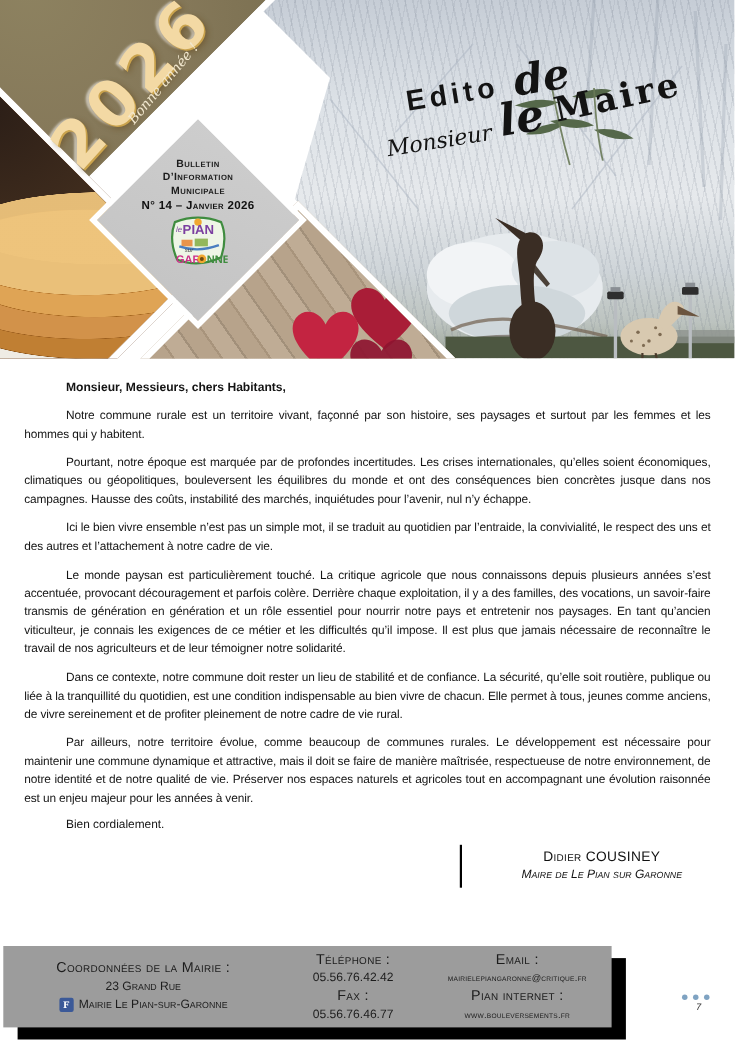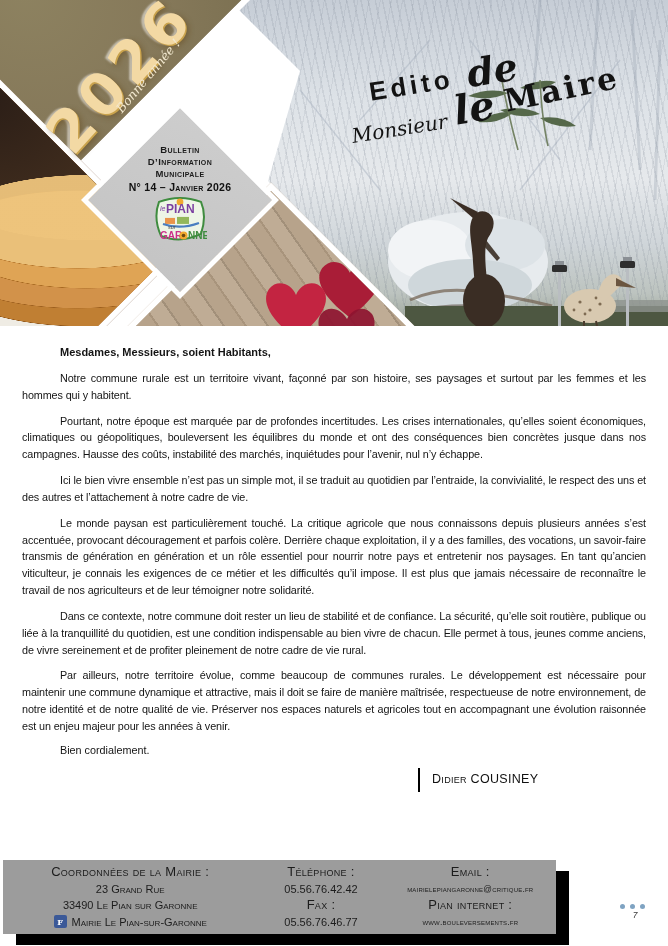--- a/index.html
+++ b/index.html
@@ -67,21 +67,21 @@
   .edito-word-maire{font-family:"DejaVu Serif",serif;font-weight:700;font-size:31px;letter-spacing:3px;
     display:inline-block;transform:translateY(-10px) rotate(-3deg);margin-left:6px;}
 
   
   .letter{position:absolute;left:0;top:330px;width:668px;padding:0;}
   .letter-inner{padding:16px 22px 0 22px;}
   .salutation{font-weight:700;font-size:11px;text-indent:38px;margin:0 0 12px 0;}
   .letter p.par{margin:0 0 9px 0;font-size:10.8px;line-height:1.56;text-align:justify;text-indent:38px;letter-spacing:-.1px;}
   .closing{margin:8px 0 12px 0;font-size:10.8px;text-indent:38px;}
 
-  .signature{margin:10px 0 12px 396px;width:230px;border-left:2.5px solid #000;padding:4px 0 6px 12px;}
+  .signature{margin:10px 0 12px 396px;width:230px;border-left:2.5px solid #000;padding:4px 0 6px 12px;text-align:center;}
   .sig-name{font-variant:small-caps;font-size:12.5px;letter-spacing:.3px;color:#111;}
   .sig-title{font-variant:small-caps;font-style:italic;font-size:11px;color:#111;margin-top:3px;}
 
   
   .footer{position:absolute;left:3px;top:860px;width:553px;height:74px;background:#9c9c9c;
     box-shadow:13px 11px 0 #000;display:flex;align-items:center;z-index:6;}
   .fcol{display:flex;flex-direction:column;justify-content:center;text-align:center;
     font-variant:small-caps;color:#1c1c1c;line-height:16.5px;}
   .fcol1{width:46%;}
   .fcol2{width:23%;}
@@ -229,40 +229,40 @@
       <div class="edito-row2">
         <span class="edito-word-monsieur">Monsieur</span>
         <span class="edito-word-le">le</span>
         <span class="edito-word-maire">Maire</span>
       </div>
     </div>
   </header>
 
   <main class="letter">
     <div class="letter-inner">
-      <p class="salutation">Mesdames, Messieurs, soient Habitants,</p>
+      <p class="salutation">Monsieur, Messieurs, chers Habitants,</p>
       <p class="par">Notre commune rurale est un territoire vivant, façonné par son histoire, ses paysages et surtout par les femmes et les hommes qui y habitent.</p>
       <p class="par">Pourtant, notre époque est marquée par de profondes incertitudes. Les crises internationales, qu’elles soient économiques, climatiques ou géopolitiques, bouleversent les équilibres du monde et ont des conséquences bien concrètes jusque dans nos campagnes. Hausse des coûts, instabilité des marchés, inquiétudes pour l’avenir, nul n’y échappe.</p>
       <p class="par">Ici le bien vivre ensemble n’est pas un simple mot, il se traduit au quotidien par l’entraide, la convivialité, le respect des uns et des autres et l’attachement à notre cadre de vie.</p>
       <p class="par">Le monde paysan est particulièrement touché. La critique agricole que nous connaissons depuis plusieurs années s’est accentuée, provocant découragement et parfois colère. Derrière chaque exploitation, il y a des familles, des vocations, un savoir-faire transmis de génération en génération et un rôle essentiel pour nourrir notre pays et entretenir nos paysages. En tant qu’ancien viticulteur, je connais les exigences de ce métier et les difficultés qu’il impose. Il est plus que jamais nécessaire de reconnaître le travail de nos agriculteurs et de leur témoigner notre solidarité.</p>
       <p class="par">Dans ce contexte, notre commune doit rester un lieu de stabilité et de confiance. La sécurité, qu’elle soit routière, publique ou liée à la tranquillité du quotidien, est une condition indispensable au bien vivre de chacun. Elle permet à tous, jeunes comme anciens, de vivre sereinement et de profiter pleinement de notre cadre de vie rural.</p>
       <p class="par">Par ailleurs, notre territoire évolue, comme beaucoup de communes rurales. Le développement est nécessaire pour maintenir une commune dynamique et attractive, mais il doit se faire de manière maîtrisée, respectueuse de notre environnement, de notre identité et de notre qualité de vie. Préserver nos espaces naturels et agricoles tout en accompagnant une évolution raisonnée est un enjeu majeur pour les années à venir.</p>
       <p class="closing">Bien cordialement.</p>
 
       <div class="signature">
         <div class="sig-name">Didier COUSINEY</div>
+        <div class="sig-title">Maire de Le Pian sur Garonne</div>
       </div>
     </div>
   </main>
 
   <footer class="footer">
     <div class="fcol fcol1">
       <div class="flabel">Coordonnées de la Mairie :</div>
       <div class="fvalue">23 Grand Rue</div>
-      <div class="fvalue">33490 Le Pian sur Garonne</div>
       <div class="fb-row">
         <span class="fb-icon">f</span>
         <span class="fvalue">Mairie Le Pian-sur-Garonne</span>
       </div>
     </div>
     <div class="fcol fcol2">
       <div class="flabel">Téléphone :</div>
       <div class="fvalue">05.56.76.42.42</div>
       <div class="flabel">Fax :</div>
       <div class="fvalue">05.56.76.46.77</div>

